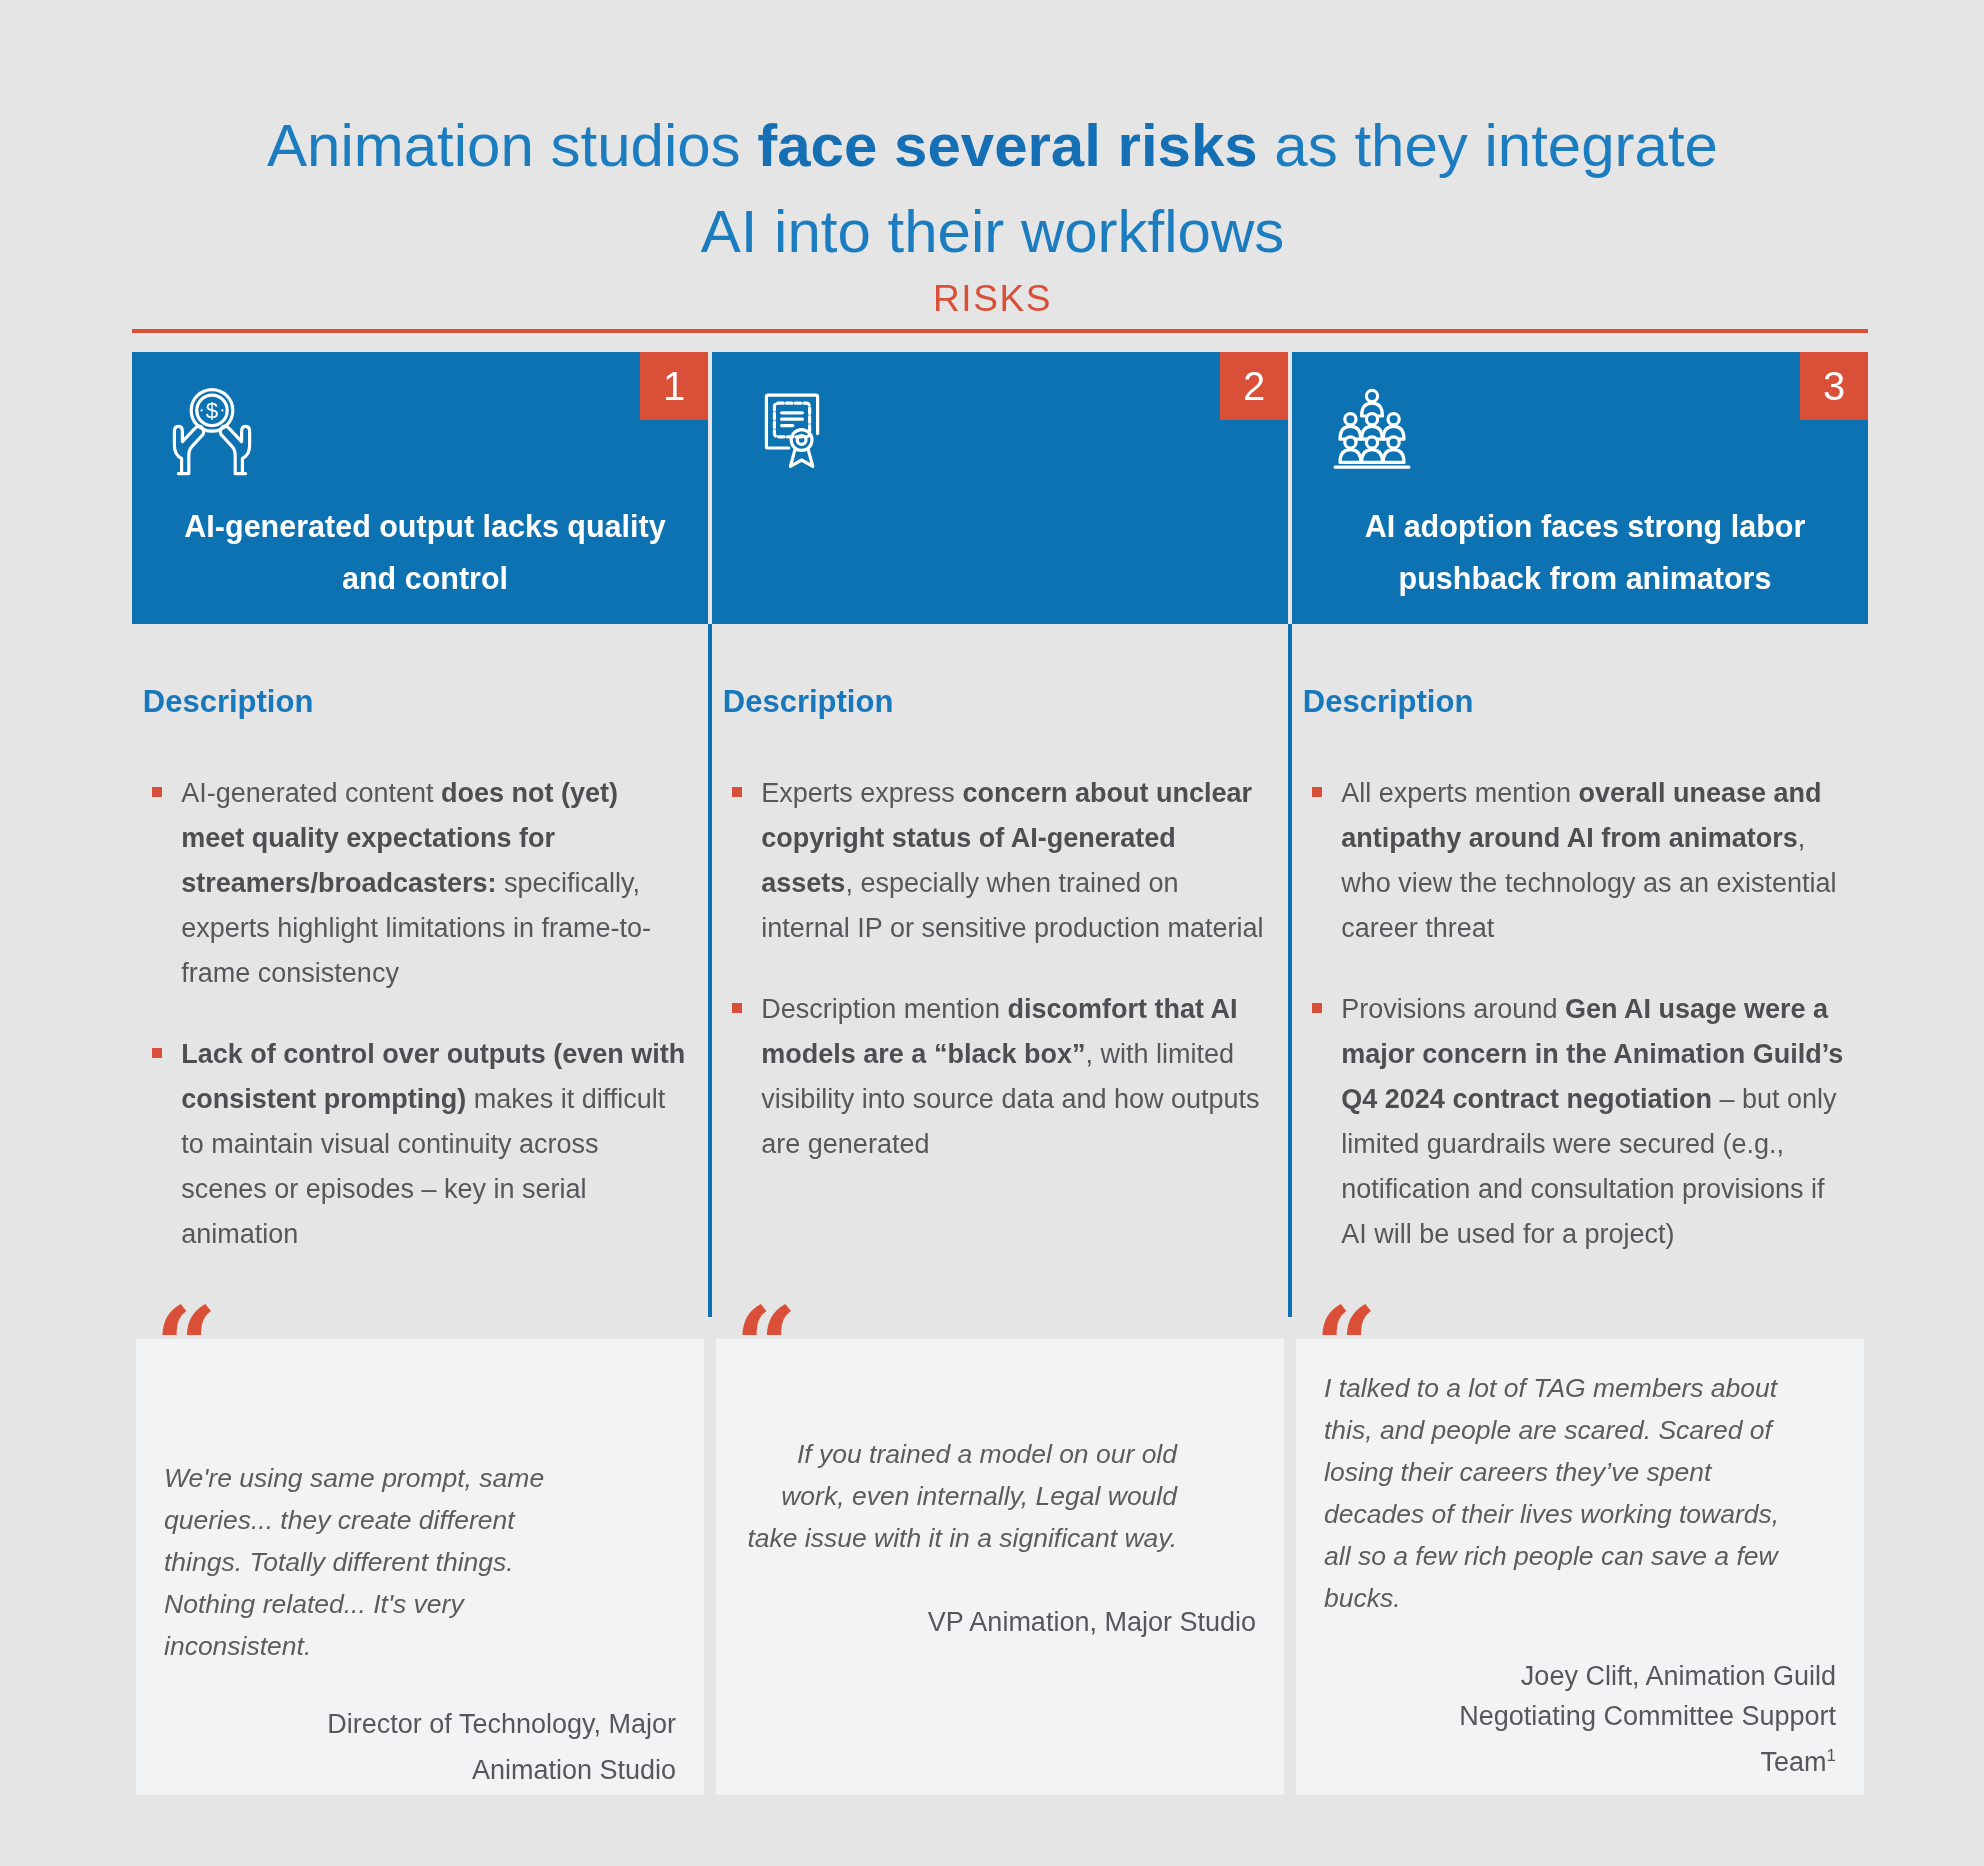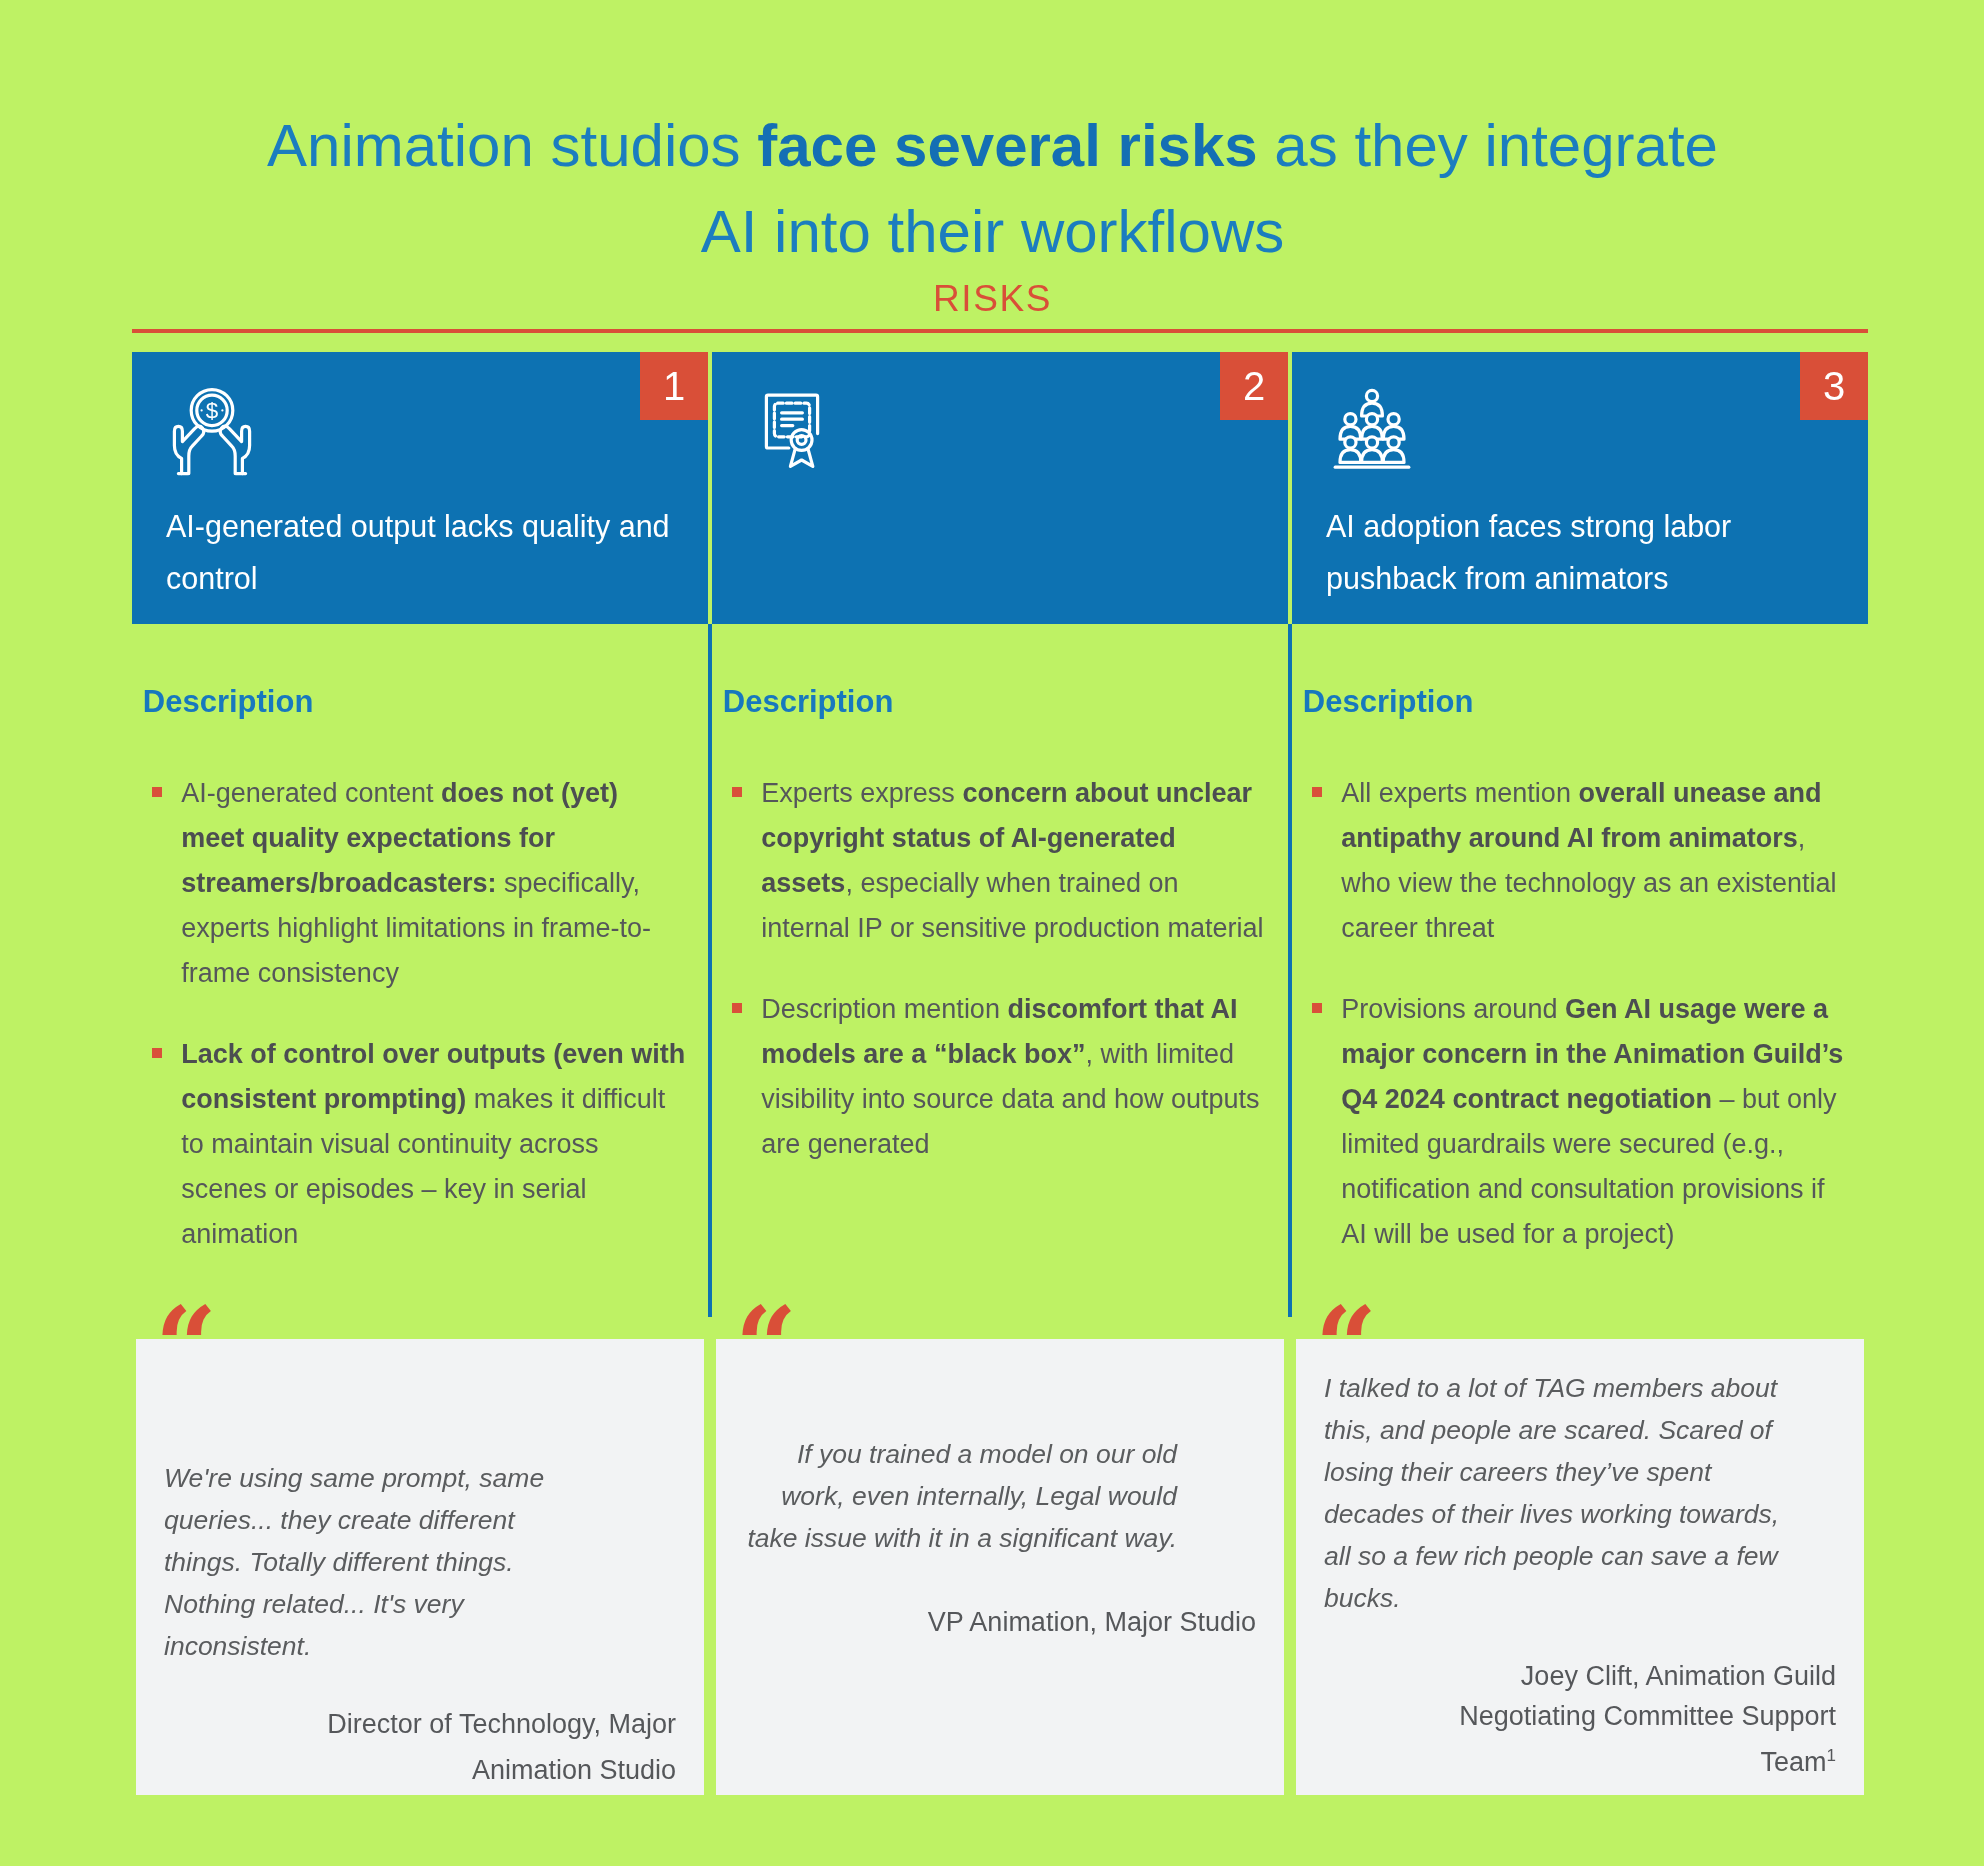--- a/index.html
+++ b/index.html
@@ -1,16 +1,16 @@
 <!DOCTYPE html>
 <html style="font-size:6.4px"><head>
 <meta charset="utf-8">
 <style>
   html,body{margin:0;padding:0;background:#ffffff;}
-  .page{position:relative;width:1985px;height:1867px;background:#bef264;overflow:hidden;
+  .page{position:relative;width:1985px;height:1867px;background:#e5e5e5;overflow:hidden;
         font-family:"Liberation Sans", sans-serif;}
 
   
   .title{position:absolute;top:63px;left:0;width:100%;text-align:center;
          font-size:60px;line-height:86px;font-weight:400;color:#1b7dbf;}
   .title b{font-weight:700;color:#146fb4;}
 
   
   .risks-label{position:absolute;top:278px;left:0;width:100%;text-align:center;
                font-size:37px;letter-spacing:1.6px;color:#d94f38;font-weight:500;}
@@ -18,21 +18,21 @@
 
   
   .grid{position:absolute;top:352px;left:132px;width:1736px;
         display:grid;grid-template-columns:repeat(3,1fr);column-gap:4px;}
   .col{display:flex;flex-direction:column;}
 
   
   .hdr{position:relative;height:272px;background:#0d72b2;color:#ffffff;}
   .hdr-icon{position:absolute;left:32px;top:32px;width:96px;height:96px;}
   .hdr-title{position:absolute;left:34px;right:24px;top:148px;
-             font-size:30.5px;font-weight:400;line-height:52px;}
+             font-size:30.5px;font-weight:700;line-height:52px;text-align:center;}
   .badge{position:absolute;top:0;right:0;width:68px;height:68px;background:#d94f38;
          display:flex;align-items:center;justify-content:center;
          font-size:40px;font-weight:400;color:#ffffff;}
 
   
   .sep{position:absolute;width:4px;background:#0d72b2;top:624px;height:693px;}
   .sep-1{left:708px;} .sep-2{left:1288px;}
 
   
   .desc{height:715px;box-sizing:border-box;padding:58px 12px 0 10.8px;}

